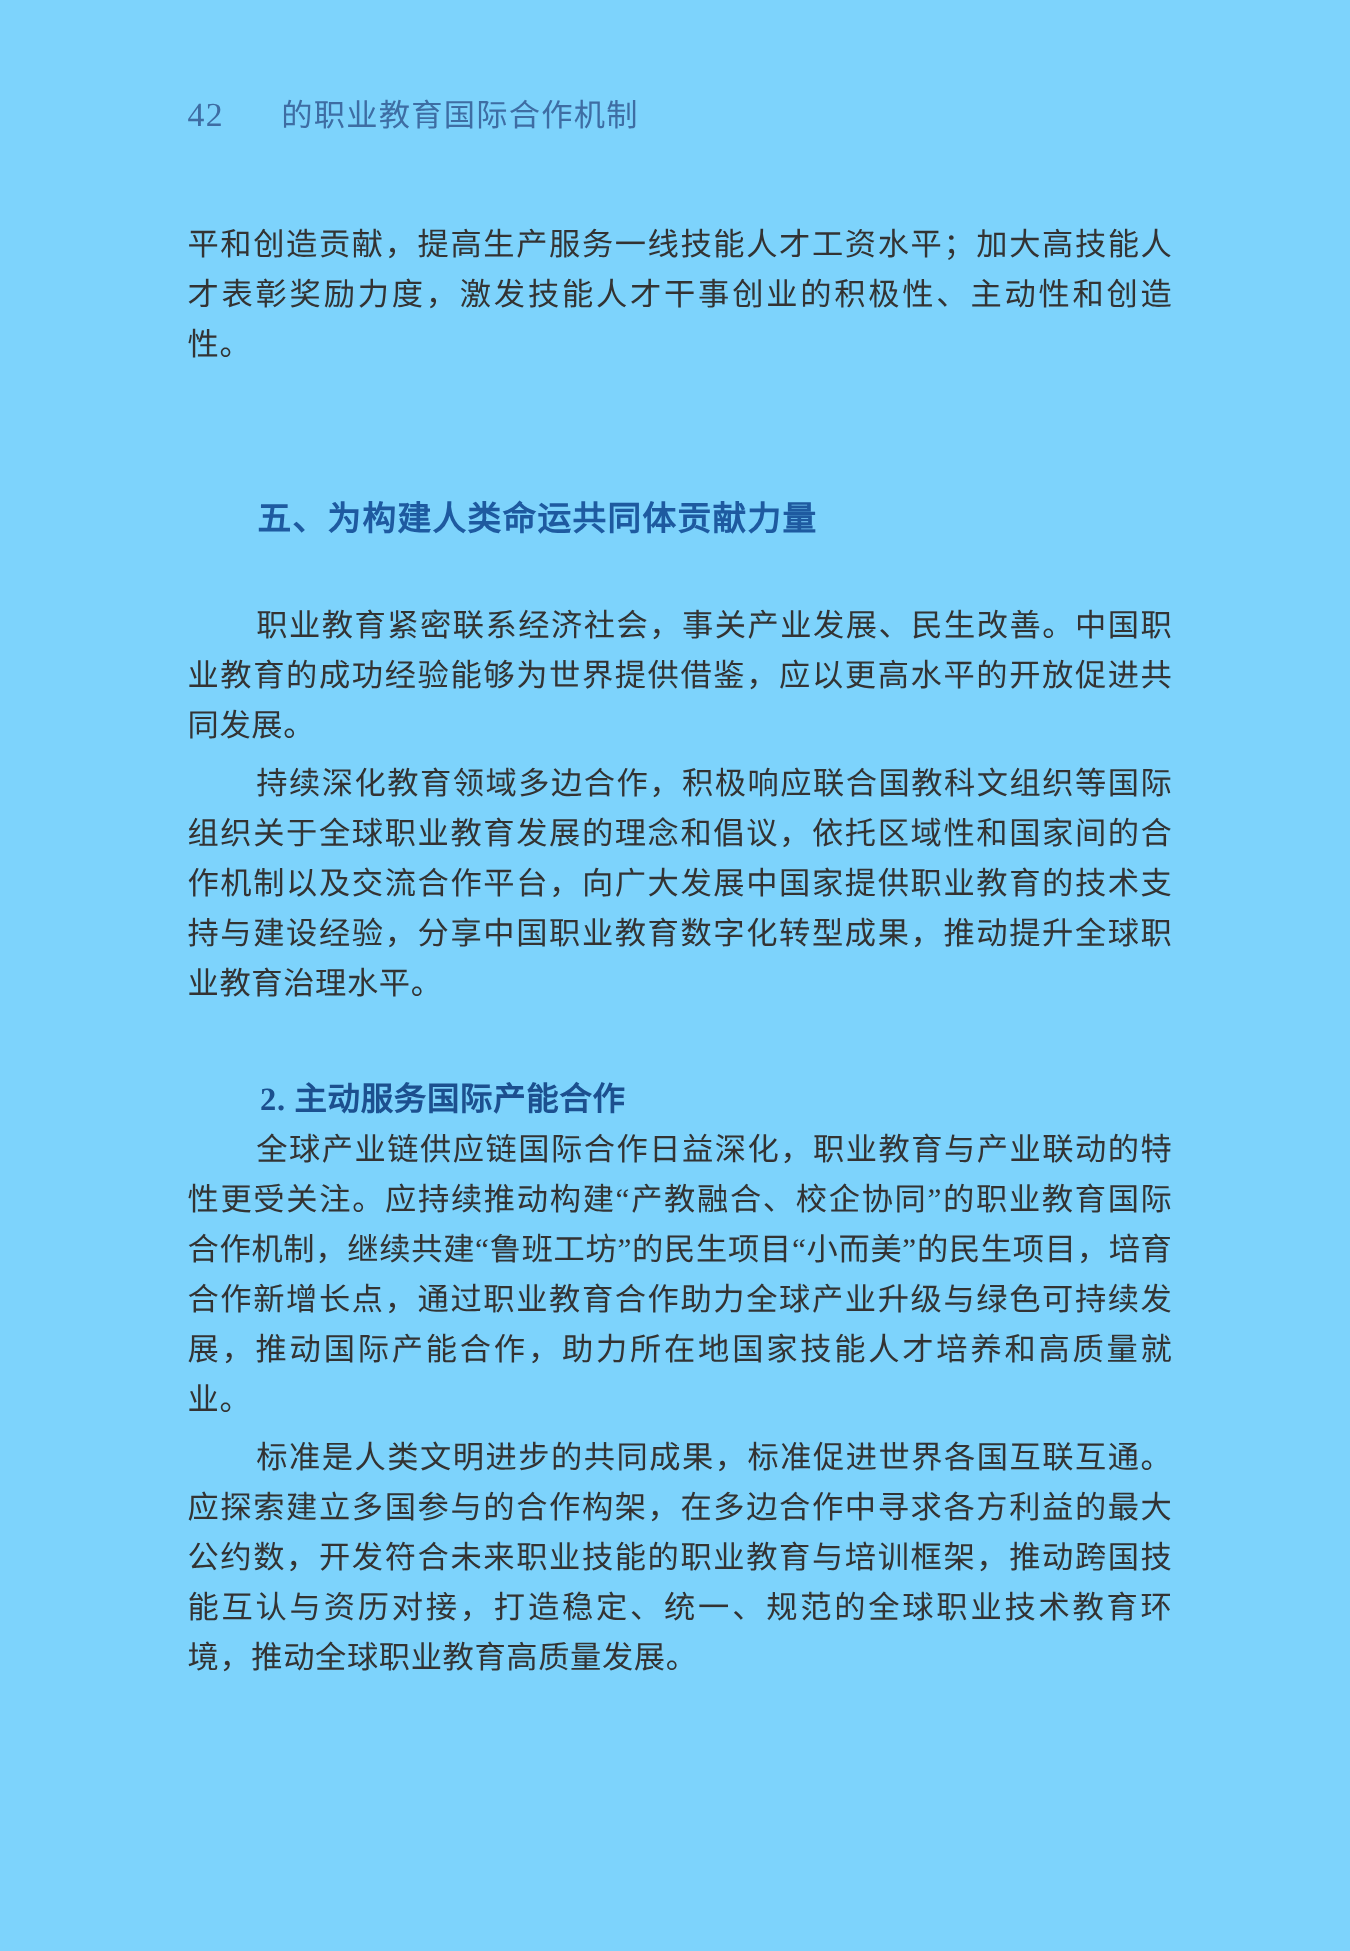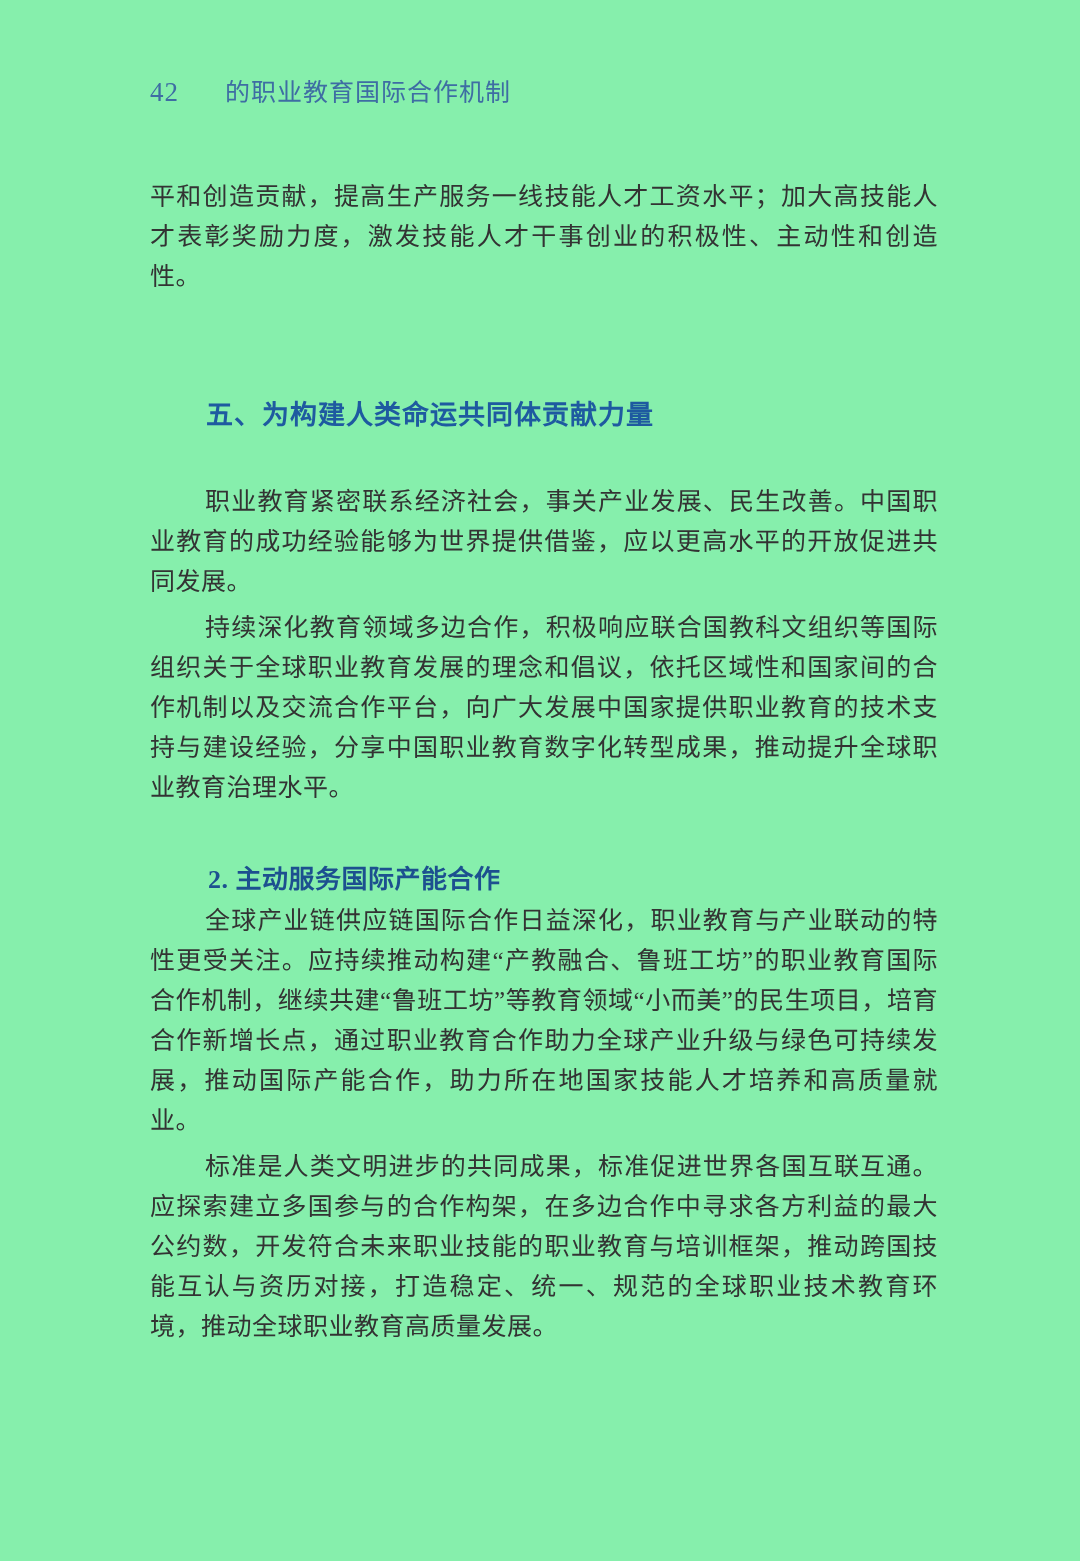--- a/index.html
+++ b/index.html
@@ -11,21 +11,21 @@
     width: 1080px;
     height: 1561px;
     overflow: hidden;
     font-family: "Liberation Serif", "DejaVu Serif", serif;
   }
   .page {
     box-sizing: border-box;
     width: 1080px;
     height: 1561px;
     padding: 72px 142px 0 150px;
-    background: #86efac;
+    background: #7dd3fc;
   }
   .page-header {
     display: flex;
     align-items: baseline;
     color: #3e6da3;
     font-size: 25px;
     letter-spacing: 1px;
   }
   .page-header .page-number {
     margin-right: 46px;
@@ -82,18 +82,18 @@
 
   <h1 class="section-heading">五、为构建人类命运共同体贡献力量</h1>
 
   <p class="body-text section-lead">职业教育紧密联系经济社会，事关产业发展、民生改善。中国职业教育的成功经验能够为世界提供借鉴，应以更高水平的开放促进共同发展。</p>
 
 
   <p class="body-text subsection-body">持续深化教育领域多边合作，积极响应联合国教科文组织等国际组织关于全球职业教育发展的理念和倡议，依托区域性和国家间的合作机制以及交流合作平台，向广大发展中国家提供职业教育的技术支持与建设经验，分享中国职业教育数字化转型成果，推动提升全球职业教育治理水平。</p>
 
   <h2 class="subsection-heading">2.  主动服务国际产能合作</h2>
 
-  <p class="body-text subsection-body">全球产业链供应链国际合作日益深化，职业教育与产业联动的特性更受关注。应持续推动构建“产教融合、鲁班工坊”的职业教育国际合作机制，继续共建“鲁班工坊”等教育领域“小而美”的民生项目，培育合作新增长点，通过职业教育合作助力全球产业升级与绿色可持续发展，推动国际产能合作，助力所在地国家技能人才培养和高质量就业。</p>
+  <p class="body-text subsection-body">全球产业链供应链国际合作日益深化，职业教育与产业联动的特性更受关注。应持续推动构建“产教融合、校企协同”的职业教育国际合作机制，继续共建“鲁班工坊”的民生项目“小而美”的民生项目，培育合作新增长点，通过职业教育合作助力全球产业升级与绿色可持续发展，推动国际产能合作，助力所在地国家技能人才培养和高质量就业。</p>
 
 
   <p class="body-text subsection-body">标准是人类文明进步的共同成果，标准促进世界各国互联互通。应探索建立多国参与的合作构架，在多边合作中寻求各方利益的最大公约数，开发符合未来职业技能的职业教育与培训框架，推动跨国技能互认与资历对接，打造稳定、统一、规范的全球职业技术教育环境，推动全球职业教育高质量发展。</p>
 
 </div>
 
 </body></html>

